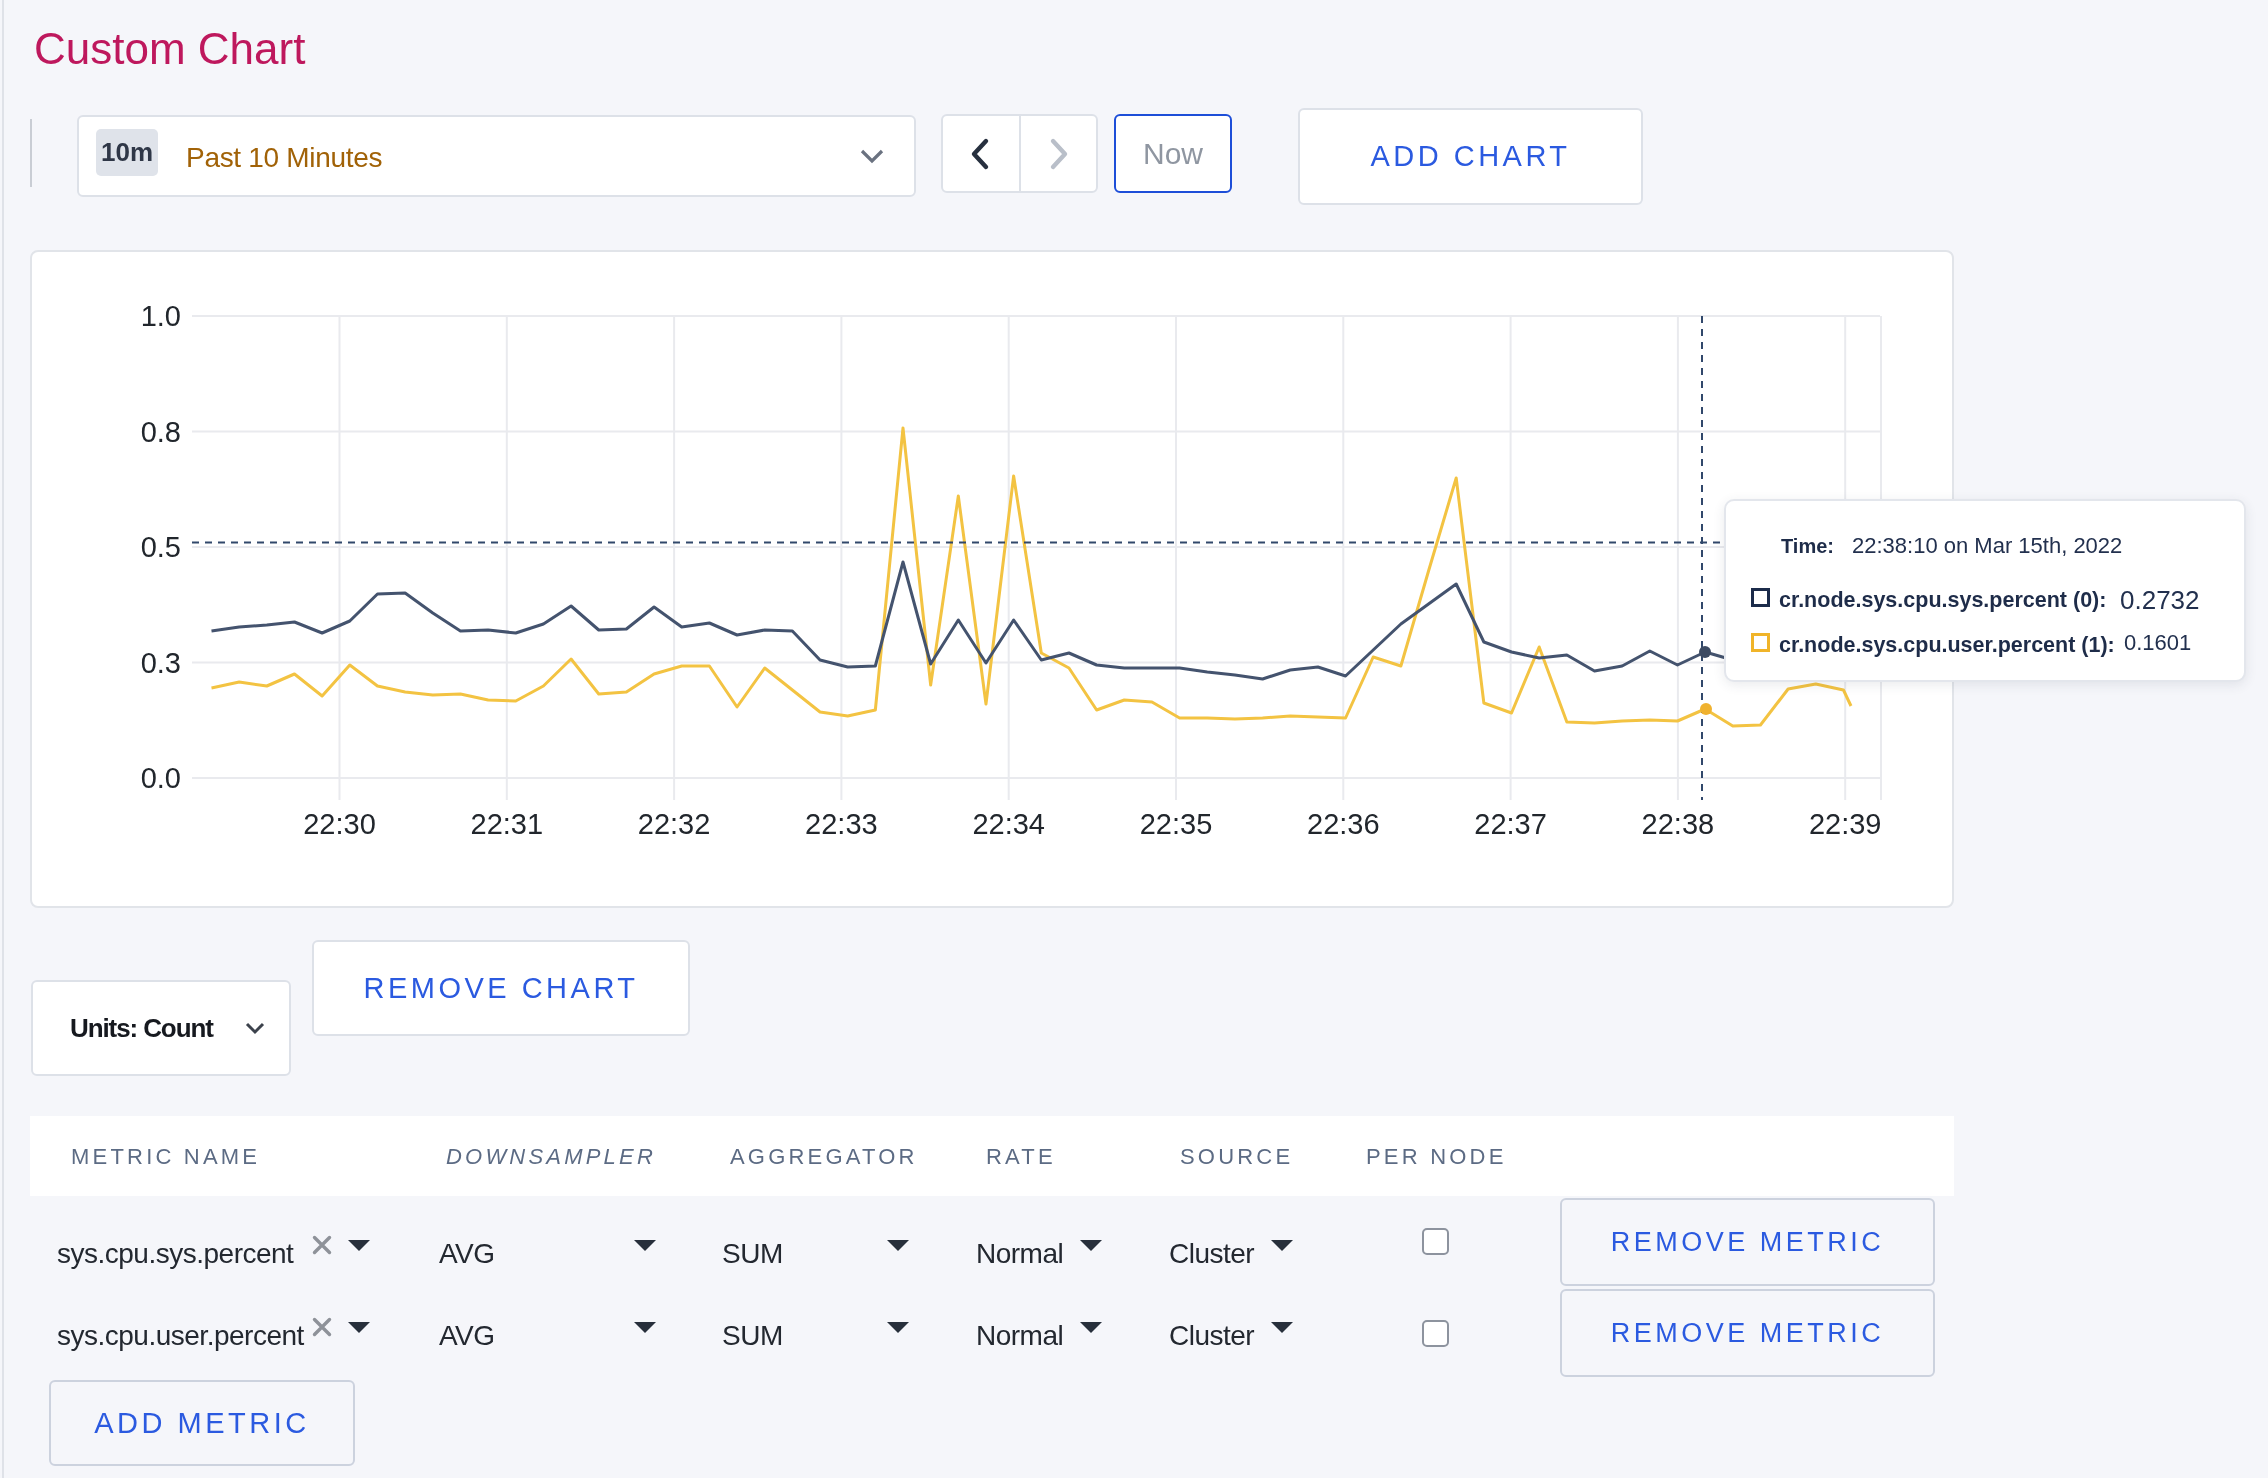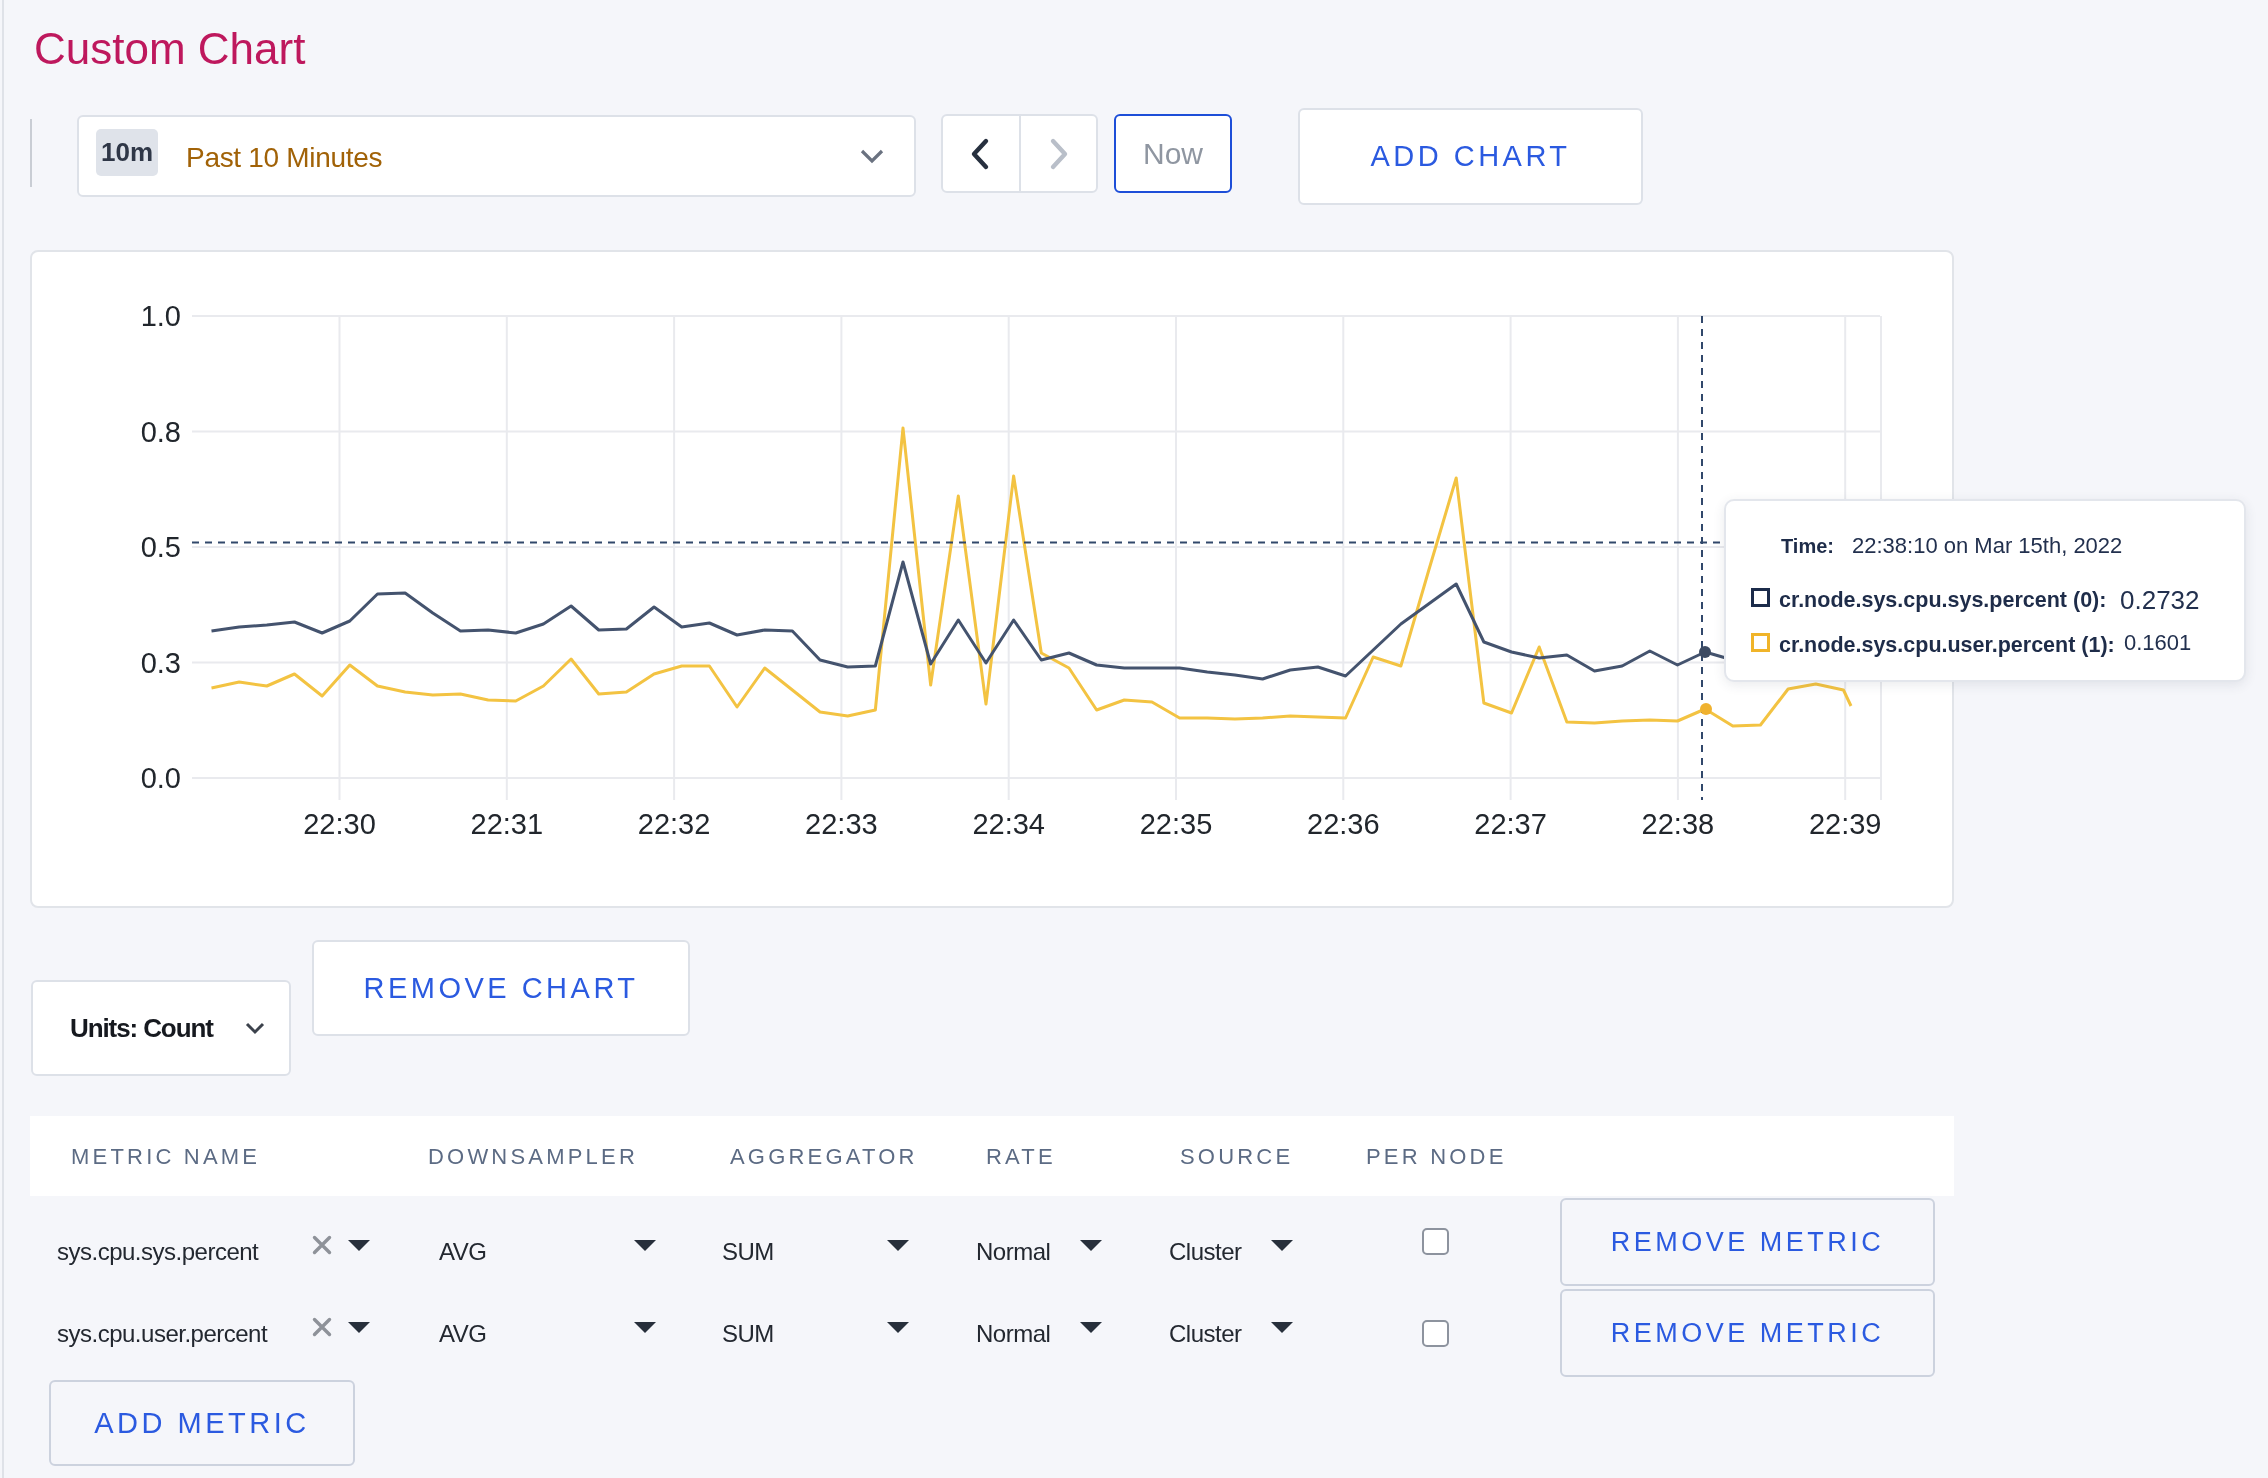--- a/index.html
+++ b/index.html
@@ -86,21 +86,21 @@
 
   <div class="abs" style="left:31px;top:980px;width:260px;height:96px;background:#fff;border:2px solid #dde1e8;border-radius:6px;"></div>
   <div class="abs" style="left:70px;top:1013px;font-size:26px;letter-spacing:-1.1px;font-weight:bold;color:#16191f;">Units: Count</div>
   <svg class="abs" style="left:242px;top:1018px;" width="26" height="20" viewBox="0 0 26 20">
     <path d="M5 6 L13 14 L21 6" fill="none" stroke="#3c424c" stroke-width="3"></path>
   </svg>
   <div class="btn bluebtn" style="left:312px;top:940px;width:378px;height:96px;">REMOVE CHART</div>
 
   <div class="abs" style="left:30px;top:1116px;width:1924px;height:80px;background:#fff;"></div>
   <div class="abs hdr" style="left:71px;top:1144px;">METRIC NAME</div>
-  <div class="abs hdr" style="left:428px;top:1144px;">DOWNSAMPLER</div>
+  <div class="abs hdr" style="left:446px;top:1144px;font-style:italic;">DOWNSAMPLER</div>
   <div class="abs hdr" style="left:730px;top:1144px;">AGGREGATOR</div>
   <div class="abs hdr" style="left:986px;top:1144px;">RATE</div>
   <div class="abs hdr" style="left:1180px;top:1144px;">SOURCE</div>
   <div class="abs hdr" style="left:1366px;top:1144px;">PER NODE</div>
   <style>.hdr{font-size:22px;letter-spacing:3.2px;color:#5c6b84;}</style>
 
   <div class="abs rowtxt" style="left:57px;top:1238px;">sys.cpu.sys.percent</div>
   <svg class="abs" style="left:312px;top:1235px;" width="20" height="20" viewBox="0 0 20 20">
     <path d="M2.5 2.5 L17.5 17.5 M17.5 2.5 L2.5 17.5" stroke="#8e9299" stroke-width="3.4" stroke-linecap="round"></path>
   </svg>
@@ -109,21 +109,21 @@
   <div class="tri" style="left:634px;top:1240px;"></div>
   <div class="abs rowtxt" style="left:722px;top:1238px;">SUM</div>
   <div class="tri" style="left:887px;top:1240px;"></div>
   <div class="abs rowtxt" style="left:976px;top:1238px;">Normal</div>
   <div class="tri" style="left:1080px;top:1240px;"></div>
   <div class="abs rowtxt" style="left:1169px;top:1238px;">Cluster</div>
   <div class="tri" style="left:1271px;top:1240px;"></div>
   <div class="abs cbx" style="left:1422px;top:1228px;"></div>
   <div class="btn bluebtn rmbtn" style="top:1198px;">REMOVE METRIC</div>
   <style>
-    .rowtxt{font-size:24px;letter-spacing:-0.5px;color:#232830;}
+    .rowtxt{font-size:28px;letter-spacing:-0.5px;color:#232830;}
     .cbx{width:27px;height:27px;border:2px solid #8d939e;border-radius:5px;background:#fff;position:absolute;}
     .rmbtn{left:1560px;width:375px;height:88px;font-size:27px;background:transparent;border-color:#ccd2de;}
   </style>
 
   <div class="abs rowtxt" style="left:57px;top:1320px;">sys.cpu.user.percent</div>
   <svg class="abs" style="left:312px;top:1317px;" width="20" height="20" viewBox="0 0 20 20">
     <path d="M2.5 2.5 L17.5 17.5 M17.5 2.5 L2.5 17.5" stroke="#8e9299" stroke-width="3.4" stroke-linecap="round"></path>
   </svg>
   <div class="tri" style="left:348px;top:1322px;"></div>
   <div class="abs rowtxt" style="left:439px;top:1320px;">AVG</div>

